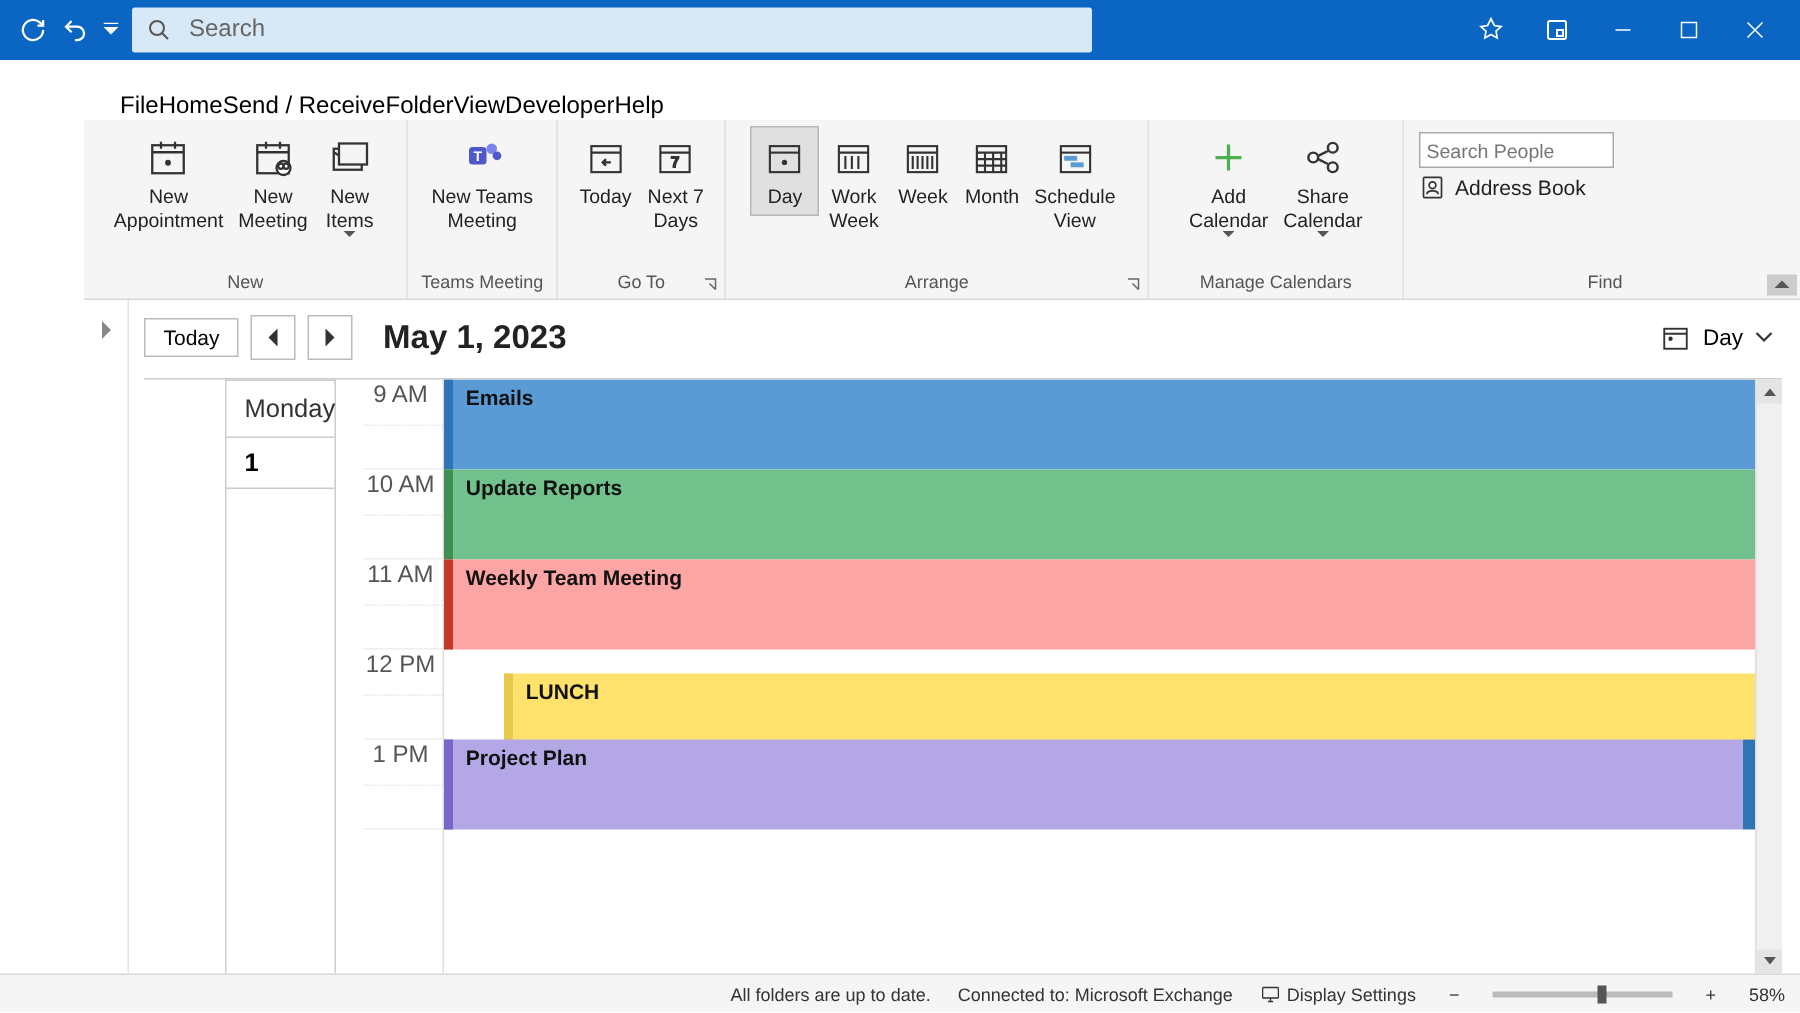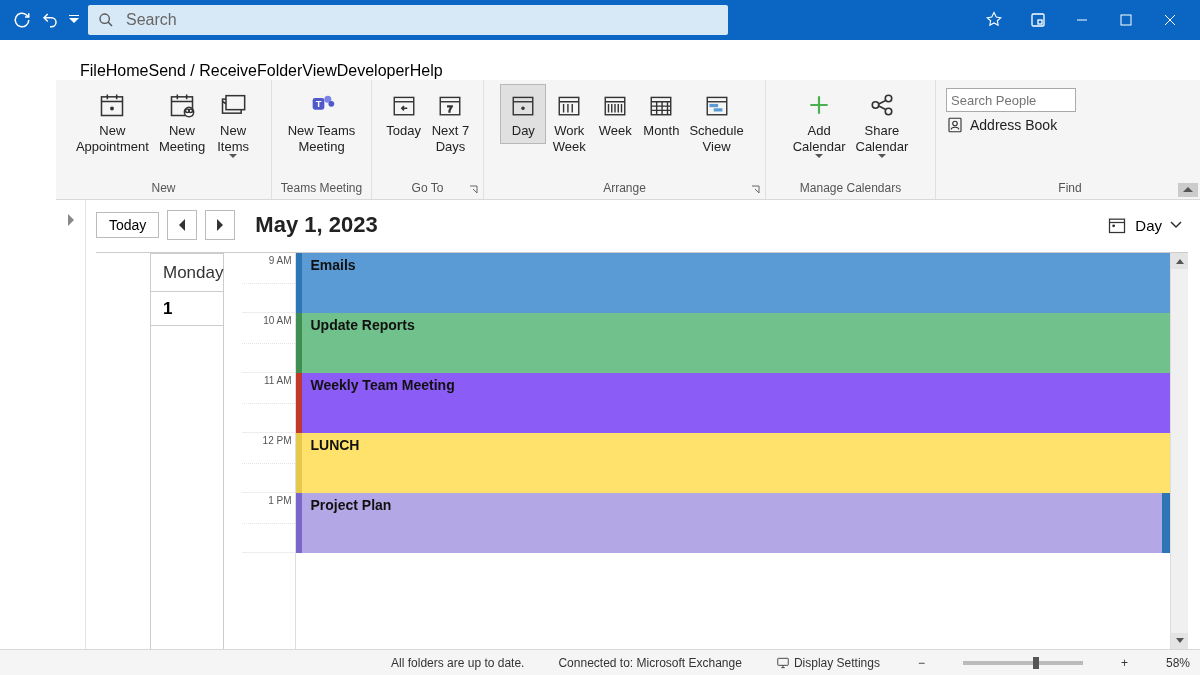--- a/index.html
+++ b/index.html
@@ -33,35 +33,35 @@
 .cal-header { display:flex; align-items:center; gap:8px; margin-bottom:12px;}
 .today-btn { border:1px solid #bbb; background:#fff; padding:4px 12px; font-size:14px; cursor:pointer;}
 .nav-btn { width:30px; height:30px; border:1px solid #bbb; background:#fff; display:flex;align-items:center;justify-content:center; cursor:pointer;}
 .cal-title { font-size:22px; font-weight:600; margin-left:12px; color:#222;}
 .view-dd { margin-left:auto; display:flex; align-items:center; gap:8px; border:none; font-size:15px; cursor:pointer; padding:4px 6px;}
 .cal-grid { flex:1; display:flex; flex-direction:row; border:1px solid #ccc; min-height:0;}
 .cal-day-head { height:38px; border-bottom:1px solid #ccc; display:flex; align-items:center; padding-left:12px; font-size:17px; color:#333;}
 .cal-day-num { height:34px; border-bottom:1px solid #ccc; display:flex; align-items:center; padding-left:12px; font-size:17px; font-weight:600;}
 .cal-rows { flex:1; overflow:hidden; display:flex;}
 .time-col { width:54px; border-right:1px solid #ddd;}
-.time-slot { height:60px; border-bottom:1px solid #eee; font-size:10px; color:#555; text-align:right; padding:2px 4px 0 0; position:relative;}
+.time-slot { height:60px; border-bottom:1px solid #eee; font-size:16px; color:#555; text-align:center; padding:2px 4px 0 0; position:relative;}
 .time-slot::after{content:"";position:absolute;left:0;right:0;top:50%;border-top:1px dotted #e3e3e3;}
 .events-col { flex:1; position:relative;}
 .event { position:absolute; left:0; right:0; height:60px; border-left:6px solid; padding:4px 8px; font-size:14px; font-weight:700; color:#111; overflow:hidden; }
 .ev-blue { background:#5b9bd5; border-color:#2e75b6;}
 .ev-green { background:#70c18c; border-color:#3f8f55;}
-.ev-red { background:#8b5cf6; border-color:#c0392b;}
+.ev-red { background:#fca5a5; border-color:#c0392b;}
 .ev-yellow { background:#ffe26b; border-color:#e6c84a;}
 .ev-purple { background:#b4a7e6; border-color:#7a67c9; height:60px;}
 .ev-purple::after{content:"";position:absolute;right:0;top:0;bottom:0;width:8px;background:#2e75b6;}
 .cal-scroll { width:18px; background:#f0f0f0; display:flex; flex-direction:column; justify-content:space-between; align-items:center; border-left:1px solid #ddd;}
 .cal-scroll .arrow{height:16px;display:flex;align-items:center;justify-content:center;width:100%;background:#e4e4e4;cursor:pointer;}
 
 
-.statusbar { height:26px; background:#f5f5f5; border-top:1px solid #d8d8d8; display:flex; align-items:center; font-size:12px; color:#333; padding:0 10px; gap:34px;}
+.statusbar { height:26px; background:#f5f5f5; border-top:1px solid #d8d8d8; display:flex; align-items:center; font-size:12px; color:#333; padding:0 10px; gap:18px;}
 .statusbar .spacer{flex:1;}
 .zoom-slider { width:120px; height:4px; background:#bbb; position:relative;}
 .zoom-slider .thumb{position:absolute; left:58%; top:-4px; width:6px; height:12px; background:#555;}
 .zminus,.zplus{cursor:pointer;padding:0 4px;}
 </style>
 </head>
 <body>
 
 <div class="titlebar">
   <div class="tb-btn">
@@ -388,21 +388,21 @@
           <div class="time-slot">9 AM</div>
           <div class="time-slot">10 AM</div>
           <div class="time-slot">11 AM</div>
           <div class="time-slot">12 PM</div>
           <div class="time-slot">1 PM</div>
         </div>
         <div class="events-col" id="events-col">
             <div class="event ev-blue" style="top: 0px;">Emails</div>
             <div class="event ev-green" style="top: 60px;">Update Reports</div>
             <div class="event ev-red" style="top: 120px;">Weekly Team Meeting</div>
-            <div class="event ev-yellow" style="top: 180px;">LUNCH</div>
+            <div class="event ev-yellow" style="top: 196px; margin-left: 40px;">LUNCH</div>
             <div class="event ev-purple" style="top: 240px;">Project Plan</div>
           </div>
         <div class="cal-scroll">
           <div class="arrow">
               <svg width="8" height="6" viewBox="0 0 8 6">
                 <path d="M0 6l4-5 4 5z" fill="#555"></path>
               </svg>
             </div>
           <div class="arrow">
               <svg width="8" height="6" viewBox="0 0 8 6">

